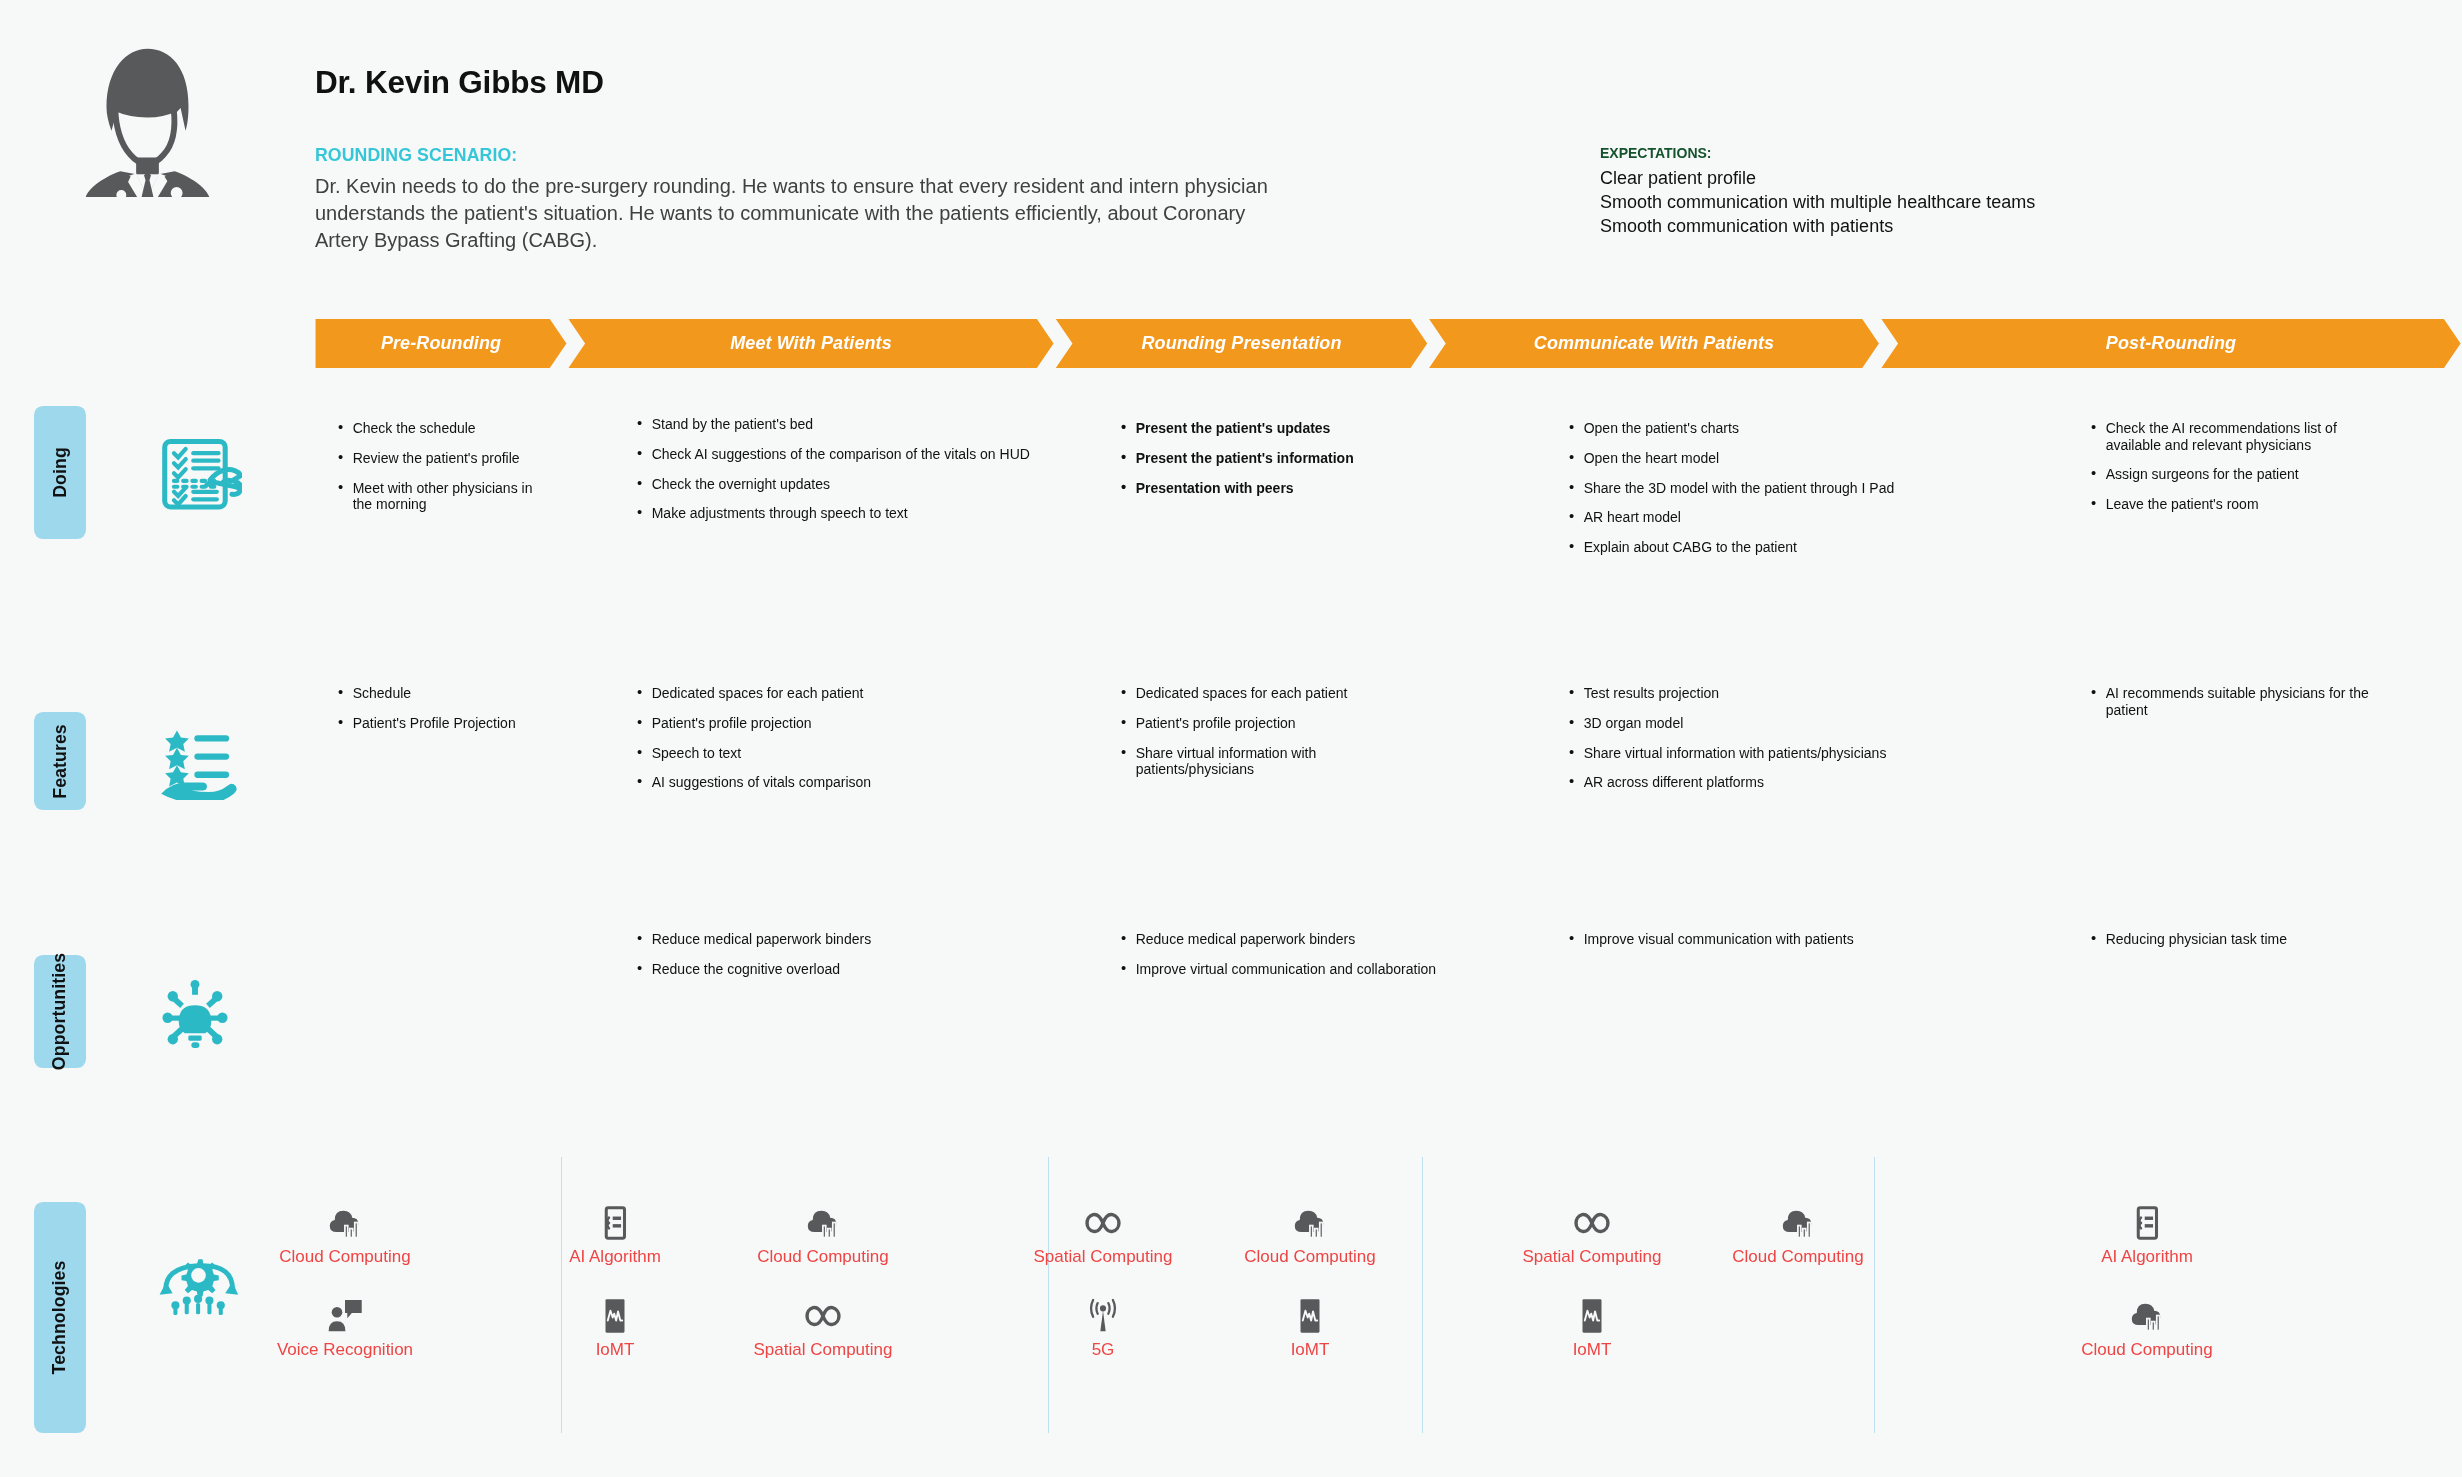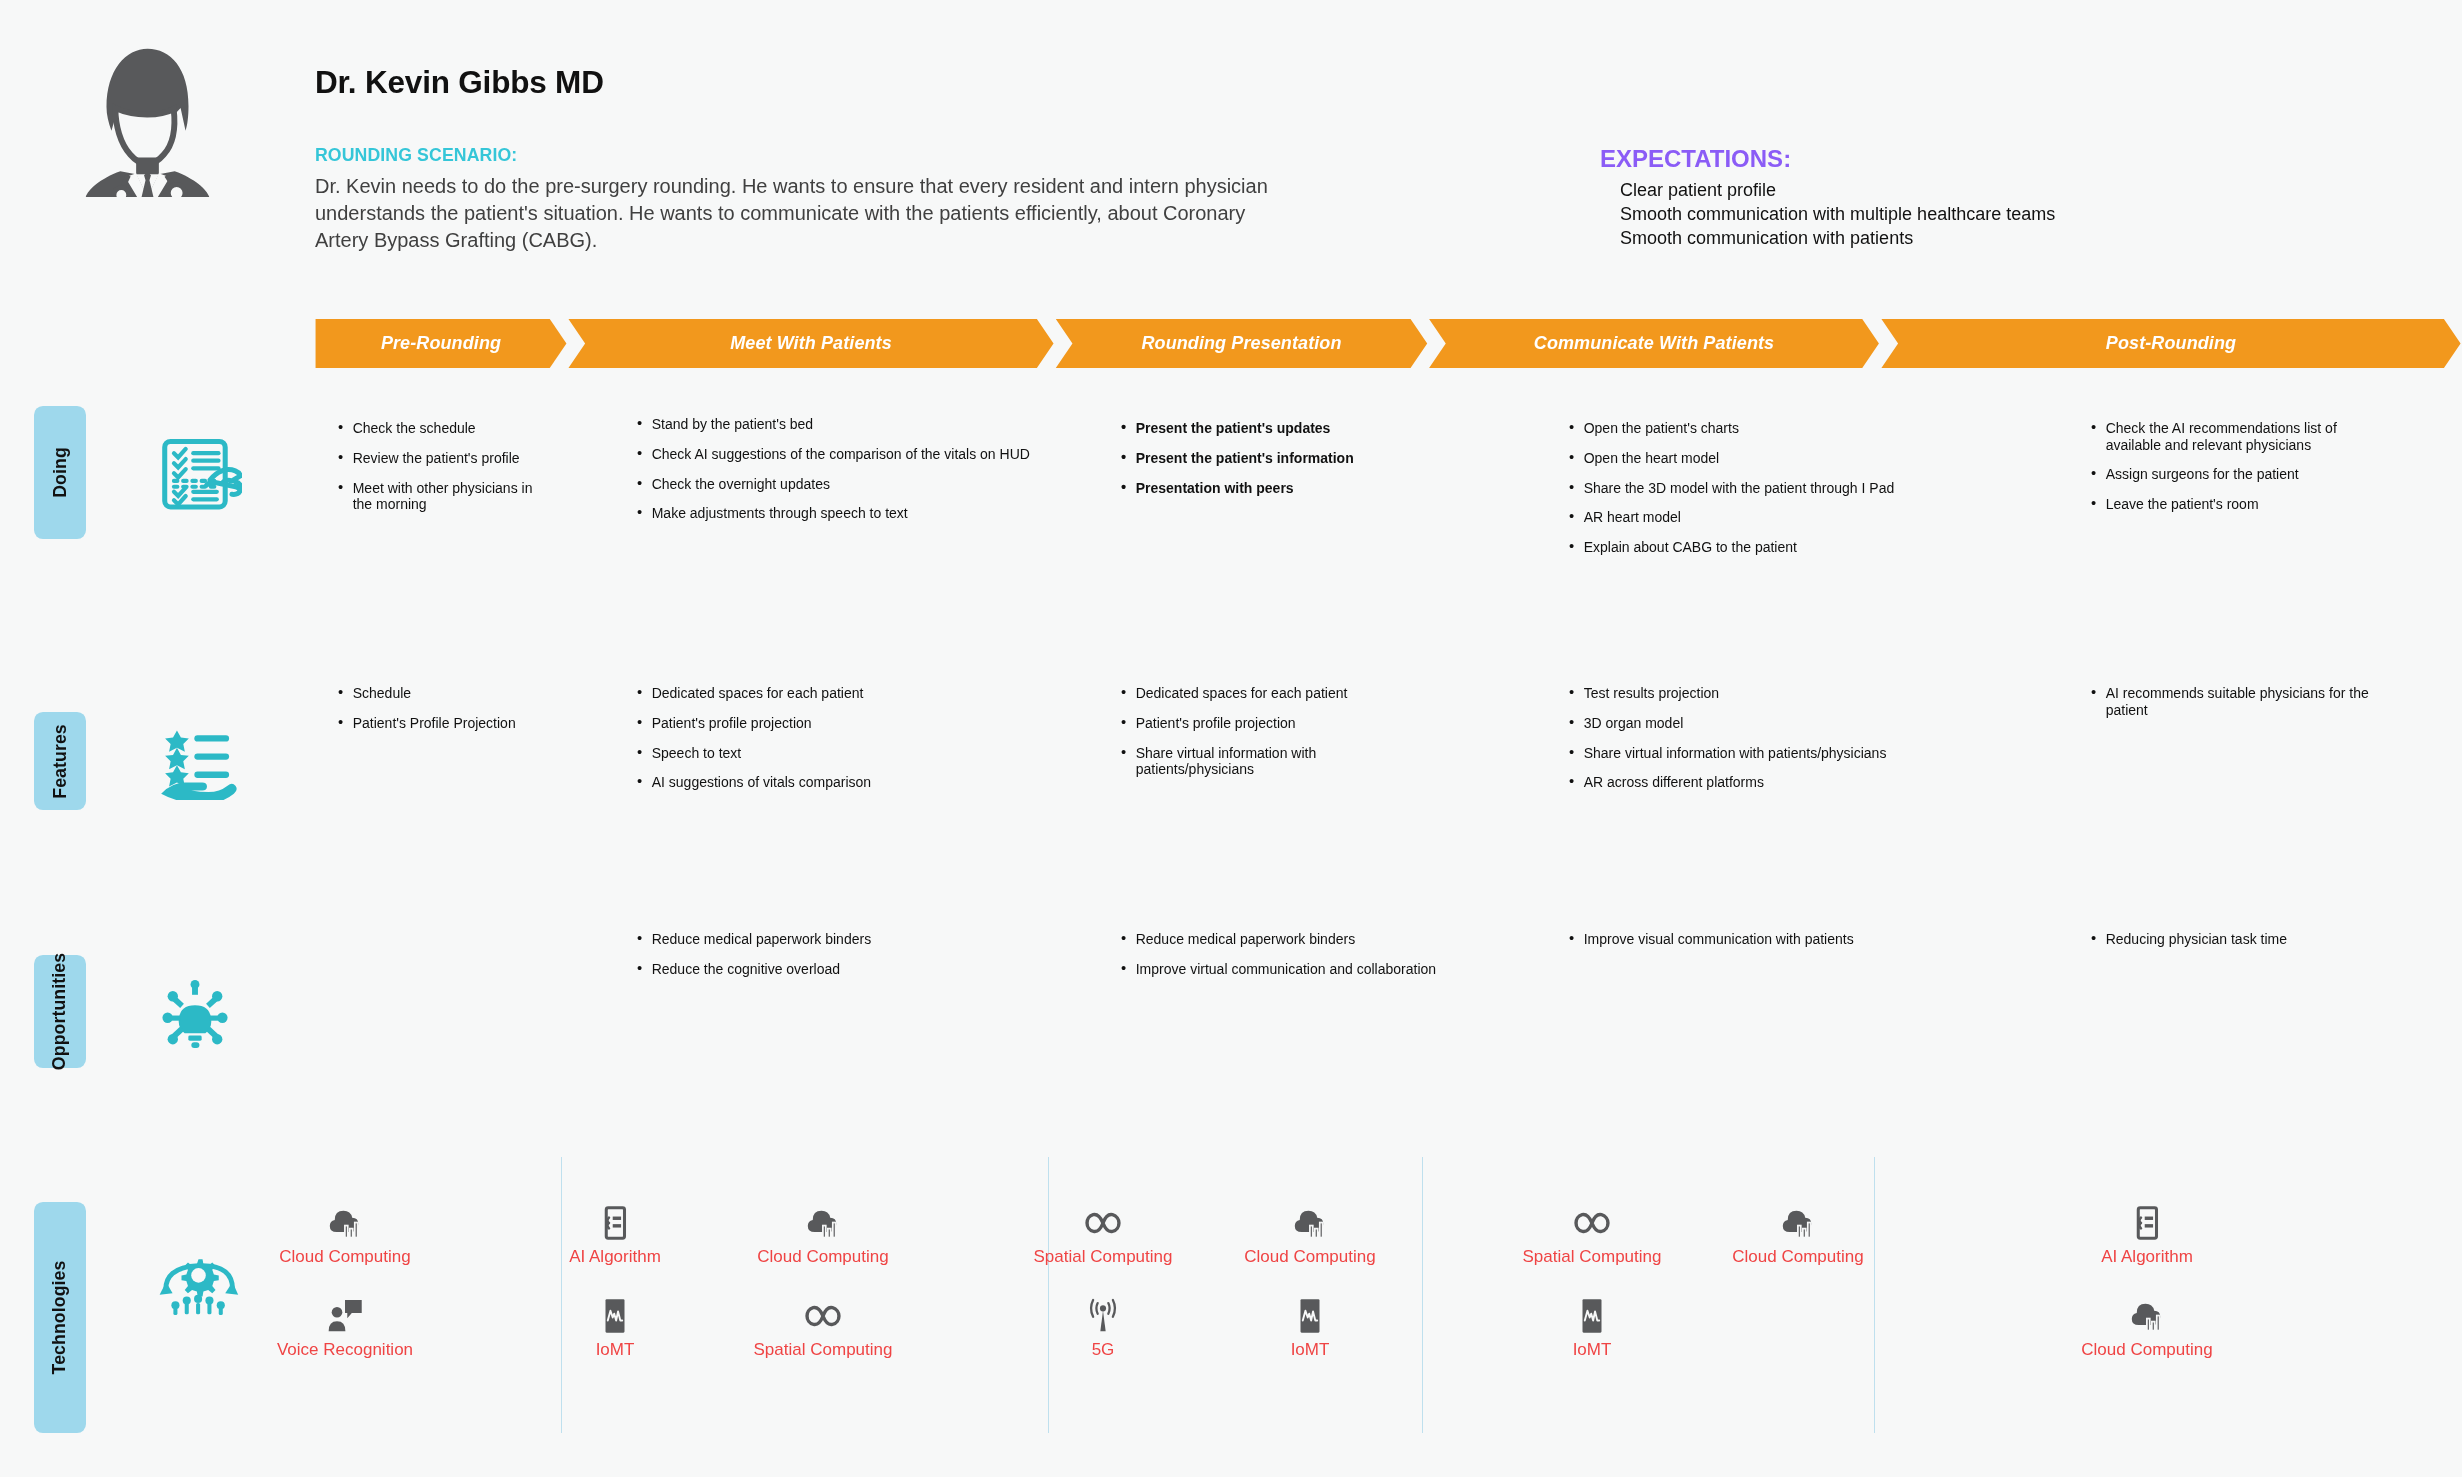--- a/index.html
+++ b/index.html
@@ -23,22 +23,22 @@
   }
 
   #scenario-block { position: absolute; left: 315px; top: 145px; width: 985px; }
   #scenario-label {
     font-size: 17.7px; font-weight: bold; color: #35c6d8; letter-spacing: 0.1px;
     margin-bottom: 6.9px;
   }
   #scenario-text { font-size: 20px; line-height: 1.35; color: #404040; }
 
   #expect-block { position: absolute; left: 1600px; top: 145px; width: 739px; }
-  #expect-label { font-size: 24px; font-weight: bold; color: #8b5cf6; margin-bottom: 5.9px; }
-  .expect-line { font-size: 18px; line-height: 1.33; color: #111; margin-left: 20px; }
+  #expect-label { font-size: 14px; font-weight: bold; color: #14532d; margin-bottom: 5.9px; }
+  .expect-line { font-size: 18px; line-height: 1.33; color: #111; }
 
   
   #phase-bar { position: absolute; left: 315px; top: 319px; width: 2127px; height: 49px; }
   .phase {
     position: absolute; top: 0; height: 49px;
     display: flex; align-items: center; justify-content: center;
   }
   .phase-label {
     position: relative; z-index: 3;
     color: #ffffff; font-size: 18px; font-weight: bold; letter-spacing: 0.1px;

